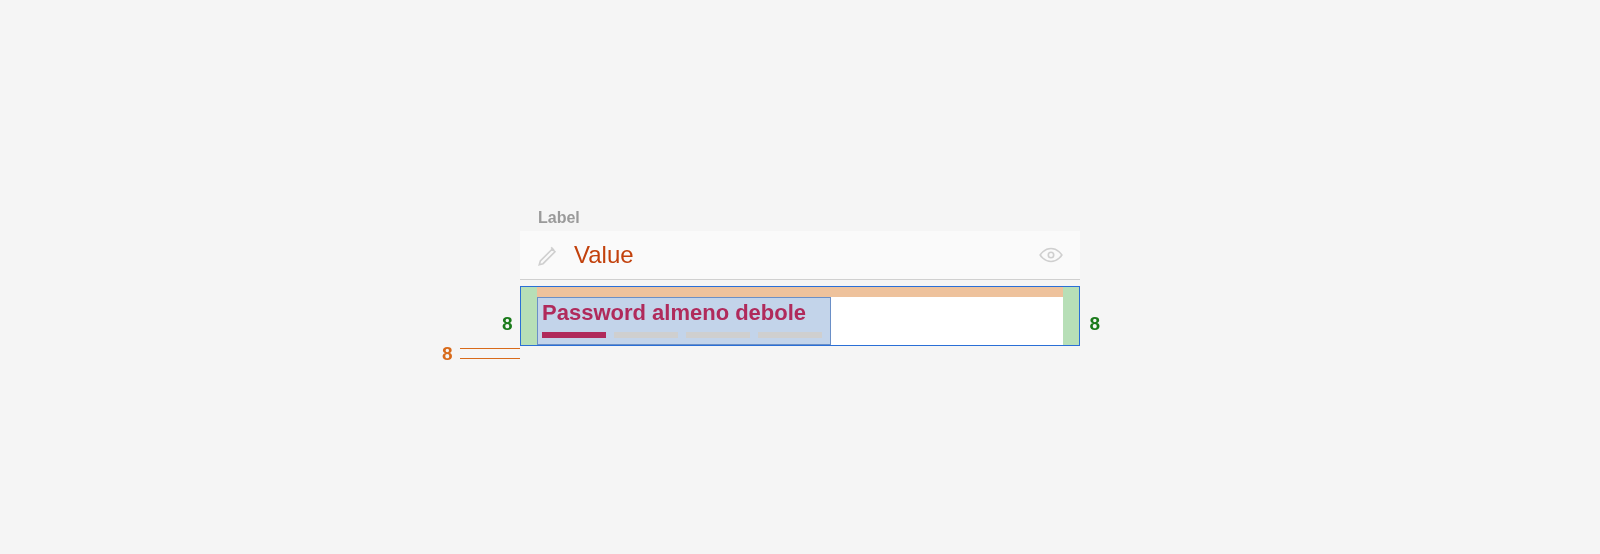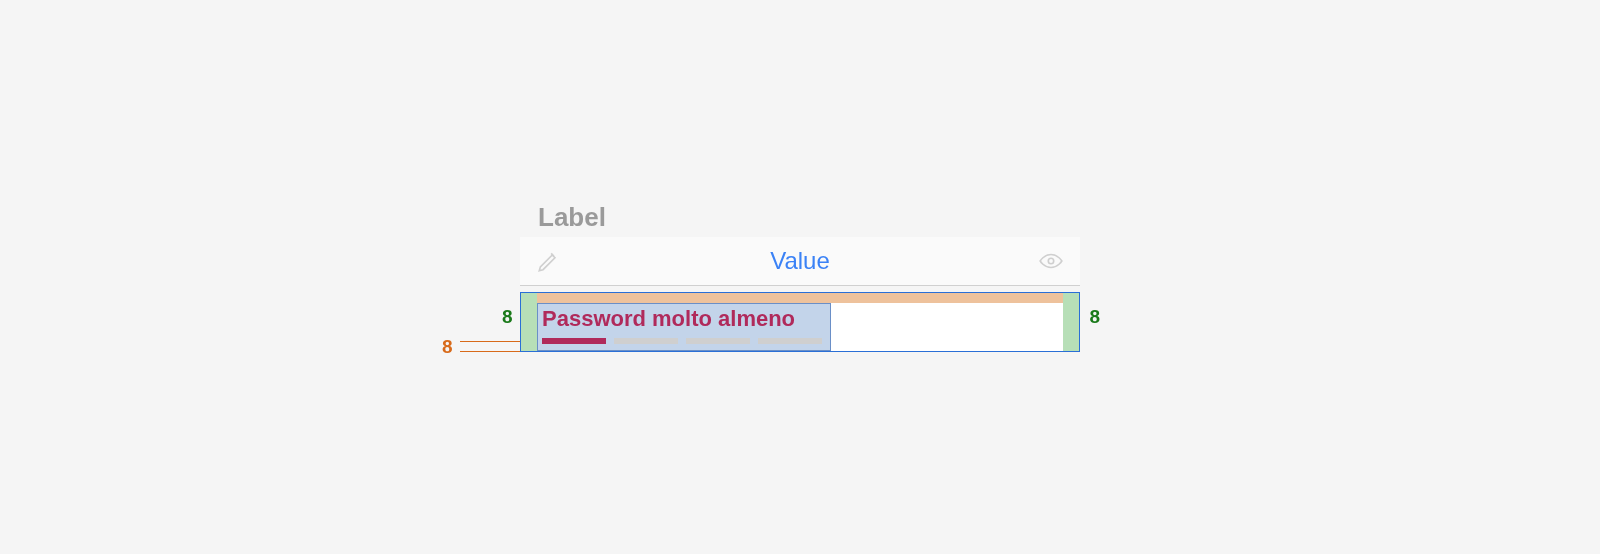--- a/index.html
+++ b/index.html
@@ -16,38 +16,37 @@
       align-items: center;
       justify-content: center;
       position: relative;
     }
     .component-wrap {
       position: relative;
       width: 560px;
     }
     .field-label {
       color: #9a9a9a;
-      font-size: 26px;
+      font-size: 16px;
       font-weight: 600;
       padding-left: 18px;
       margin-bottom: 4px;
     }
     .input-row {
       background: #fafafa;
       border-bottom: 1px solid #d0d0d0;
       display: flex;
       align-items: center;
       padding: 10px 16px;
       gap: 12px;
     }
     .input-row .placeholder {
-      color: #3b82f6;
+      color: #c2410c;
       font-size: 24px;
       flex: 1;
-      text-align: center;
     }
     .icon {
       width: 26px;
       height: 26px;
       color: #cfcfcf;
       flex-shrink: 0;
     }
     .icon svg {
       width: 100%;
       height: 100%;
@@ -175,21 +174,21 @@
   <span class="guide-h" style="left:-60px; top:139px; width:60px;"></span>
   <span class="guide-h" style="left:-60px; top:149px; width:60px;"></span>
 
   <div class="annot-block">
     <div class="annot-inner">
       <div class="pad-col left"></div>
       <div class="pad-col right"></div>
       <div class="content-col">
         <div class="gap-row"></div>
         <div class="strength-box">
-          <span class="strength-text">Password molto almeno</span>
+          <span class="strength-text">Password almeno debole</span>
           <div class="strength-bars">
             <div class="bar active"></div>
             <div class="bar"></div>
             <div class="bar"></div>
             <div class="bar"></div>
           </div>
         </div>
       </div>
     </div>
   </div>

